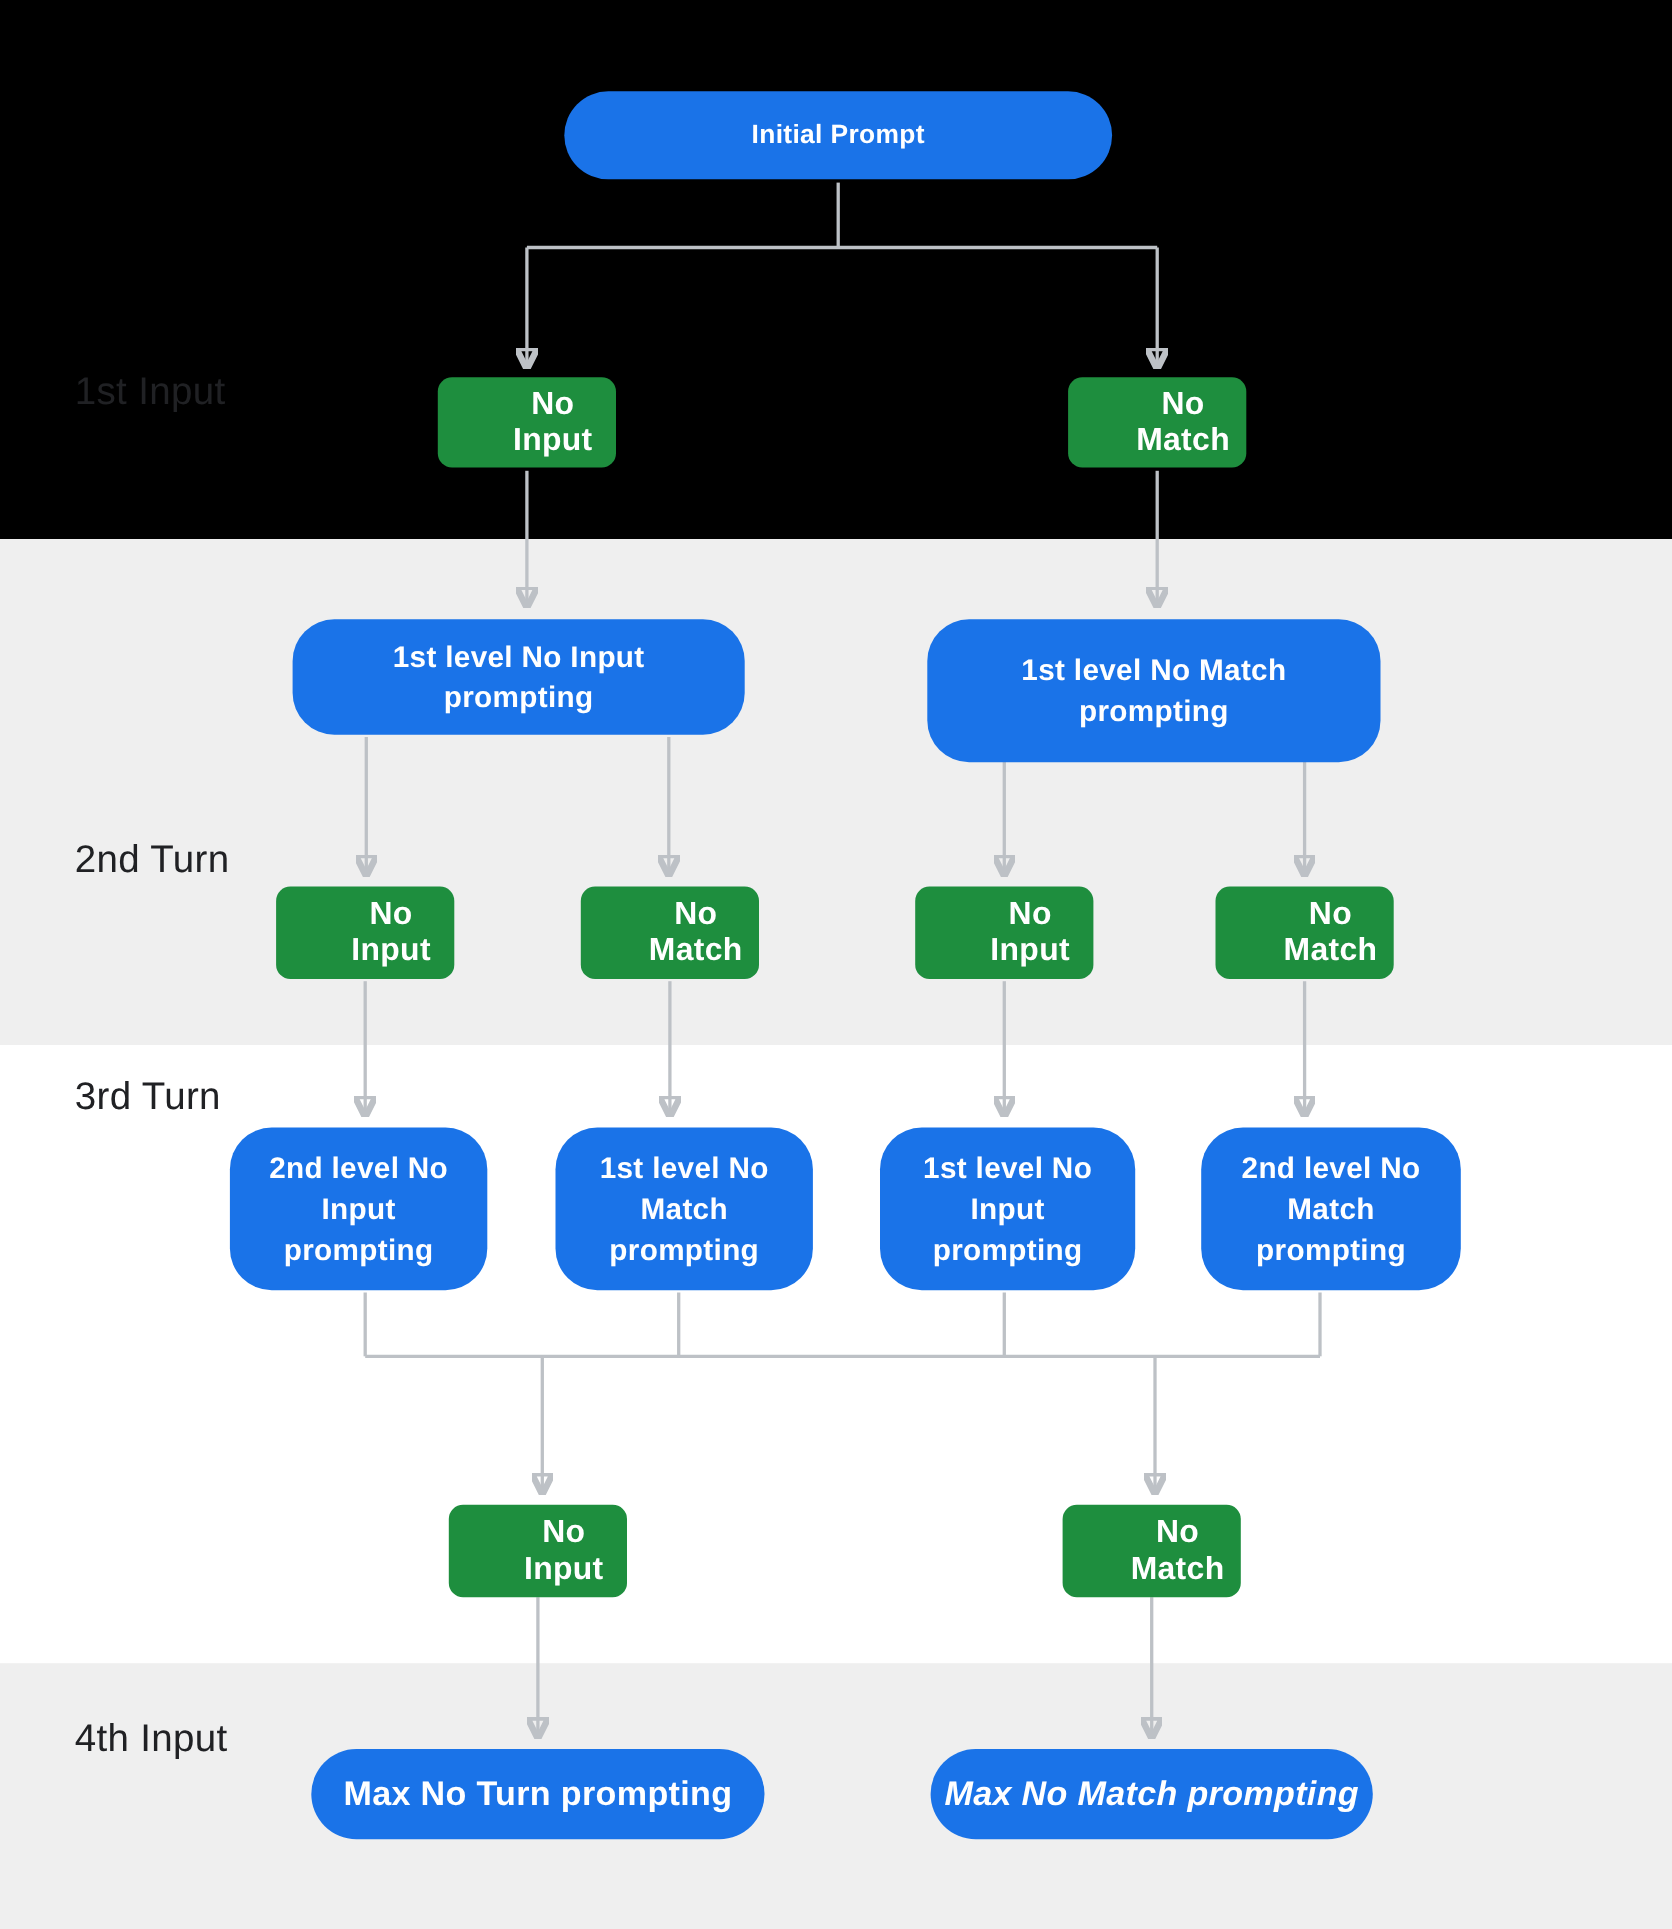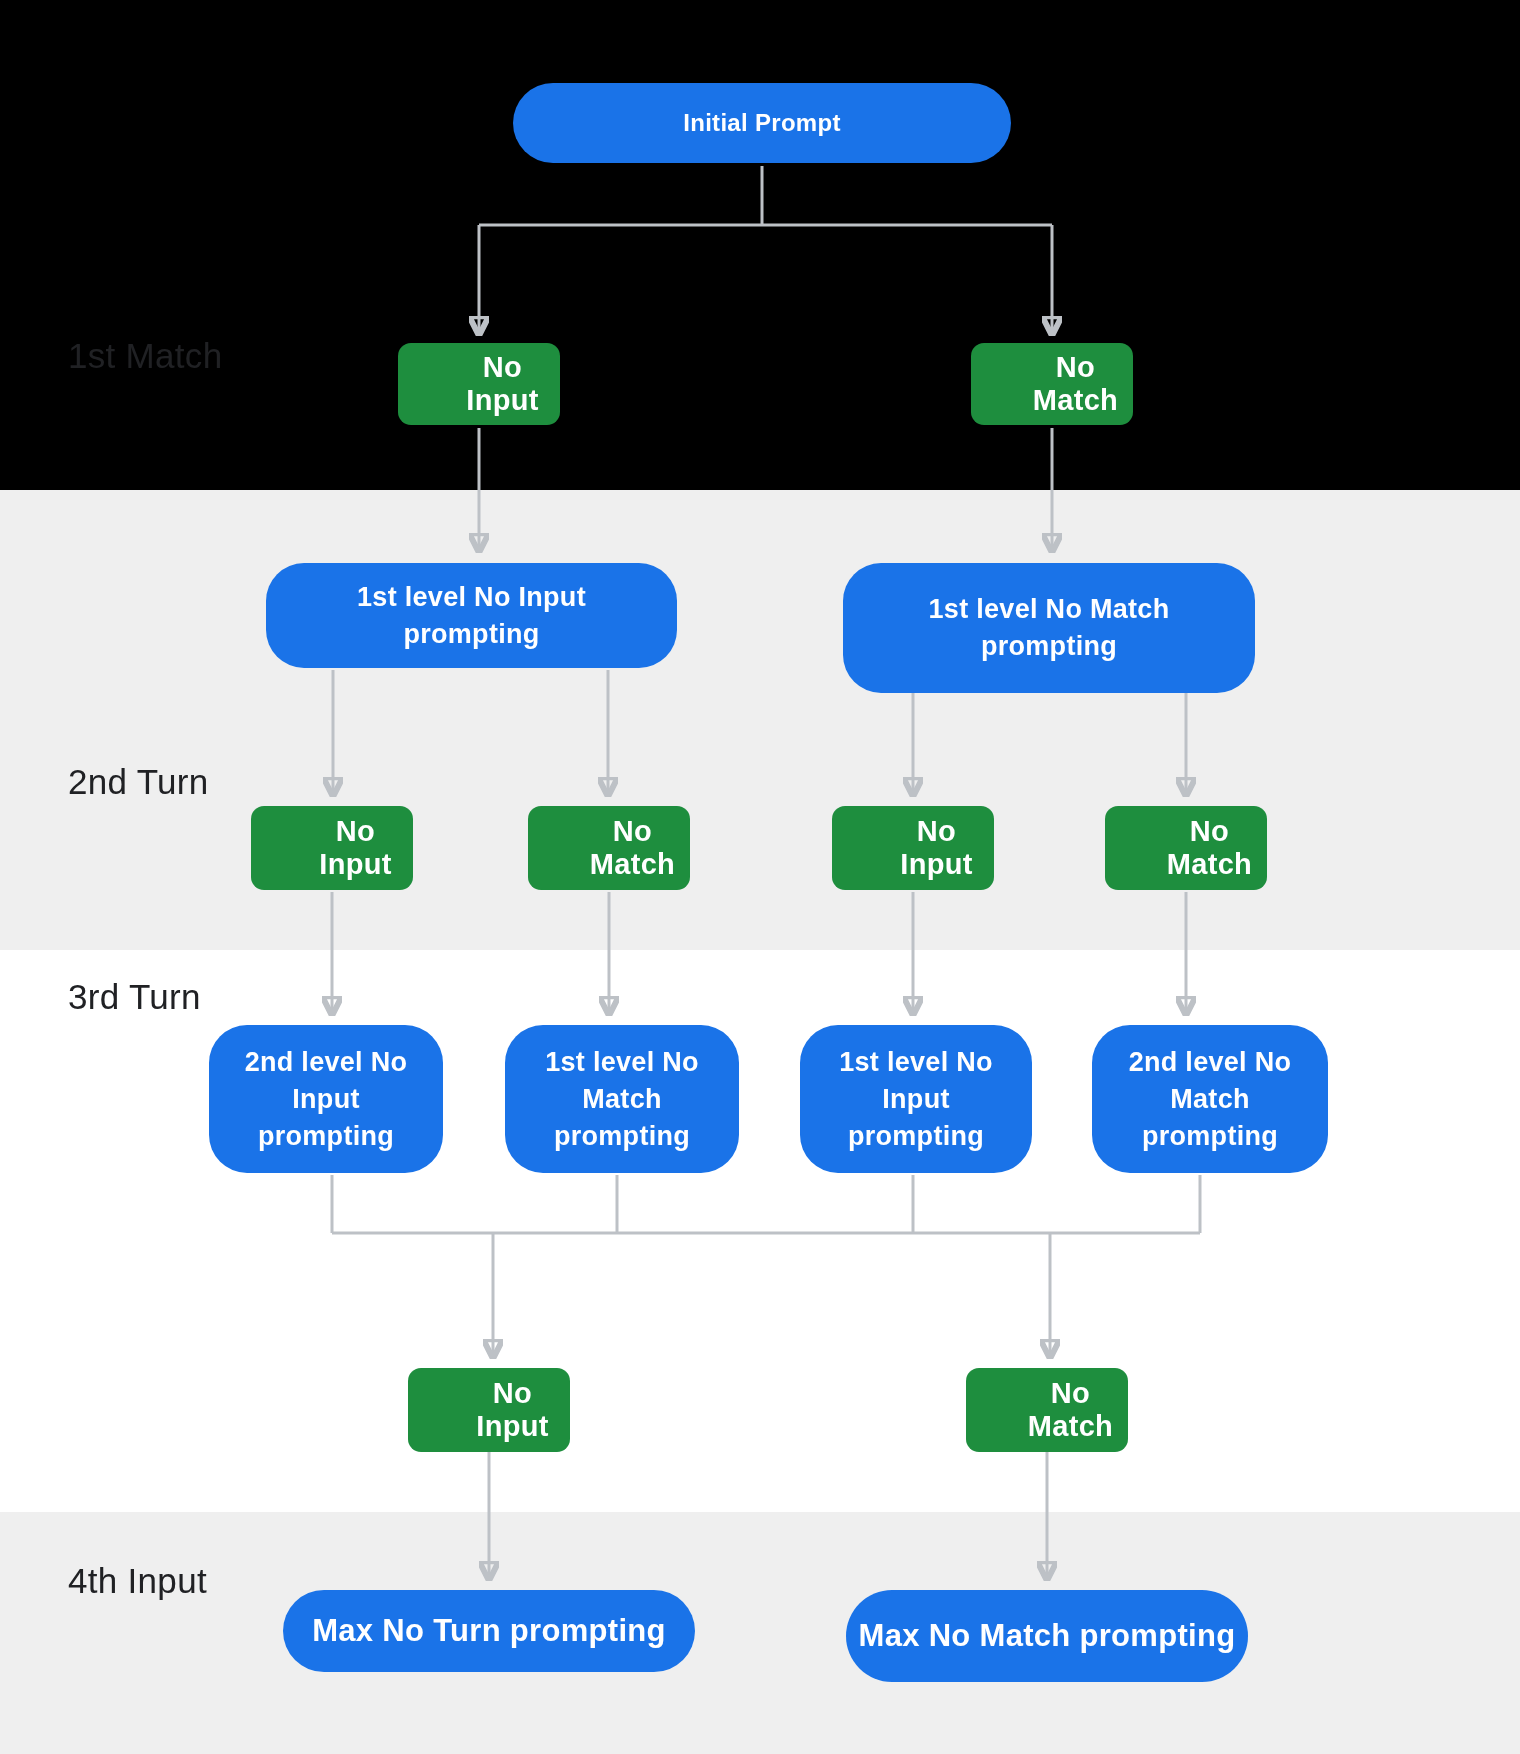--- a/index.html
+++ b/index.html
@@ -48,21 +48,21 @@
 </head>
 <body>
 
 <div id="canvas">
 
   <div class="band band-black"></div>
   <div class="band band-gray1"></div>
   <div class="band band-white"></div>
   <div class="band band-gray2"></div>
 
-  <div class="turn-label" style="top:335px;">1st Match</div>
+  <div class="turn-label" style="top:335px;">1st Input</div>
   <div class="turn-label" style="top:761px;">2nd Turn</div>
   <div class="turn-label" style="top:976px;">3rd Turn</div>
   <div class="turn-label" style="top:1560px;">4th Input</div>
 
   <svg class="connectors" viewBox="0 0 1520 1754">
     <defs>
       <marker id="arrow" viewBox="0 0 10 10" refX="7" refY="5" markerWidth="6.5" markerHeight="6.5" orient="auto-start-reverse">
         <path class="arrowhead" d="M0,0 L10,5 L0,10 z"></path>
       </marker>
     </defs>
@@ -140,15 +140,15 @@
   <div class="node blue-multi" style="left:1092px;top:1025px;width:236px;height:148px;">
     <div>2nd level No</div>
     <div>Match</div>
     <div>prompting</div>
   </div>
 
   <div class="node green" style="left:408px;top:1368px;width:162px;height:84px;">No Input</div>
   <div class="node green" style="left:966px;top:1368px;width:162px;height:84px;">No Match</div>
 
   <div class="node pill pill-lg" style="left:283px;top:1590px;width:412px;height:82px;">Max No Turn prompting</div>
-  <div class="node pill pill-lg" style="left:846px;top:1590px;width:402px;height:92px;">Max No Match prompting</div>
+  <div class="node pill pill-lg" style="left:846px;top:1590px;width:402px;height:82px;font-style:italic;">Max No Match prompting</div>
 
 </div>
 
 </body></html>

